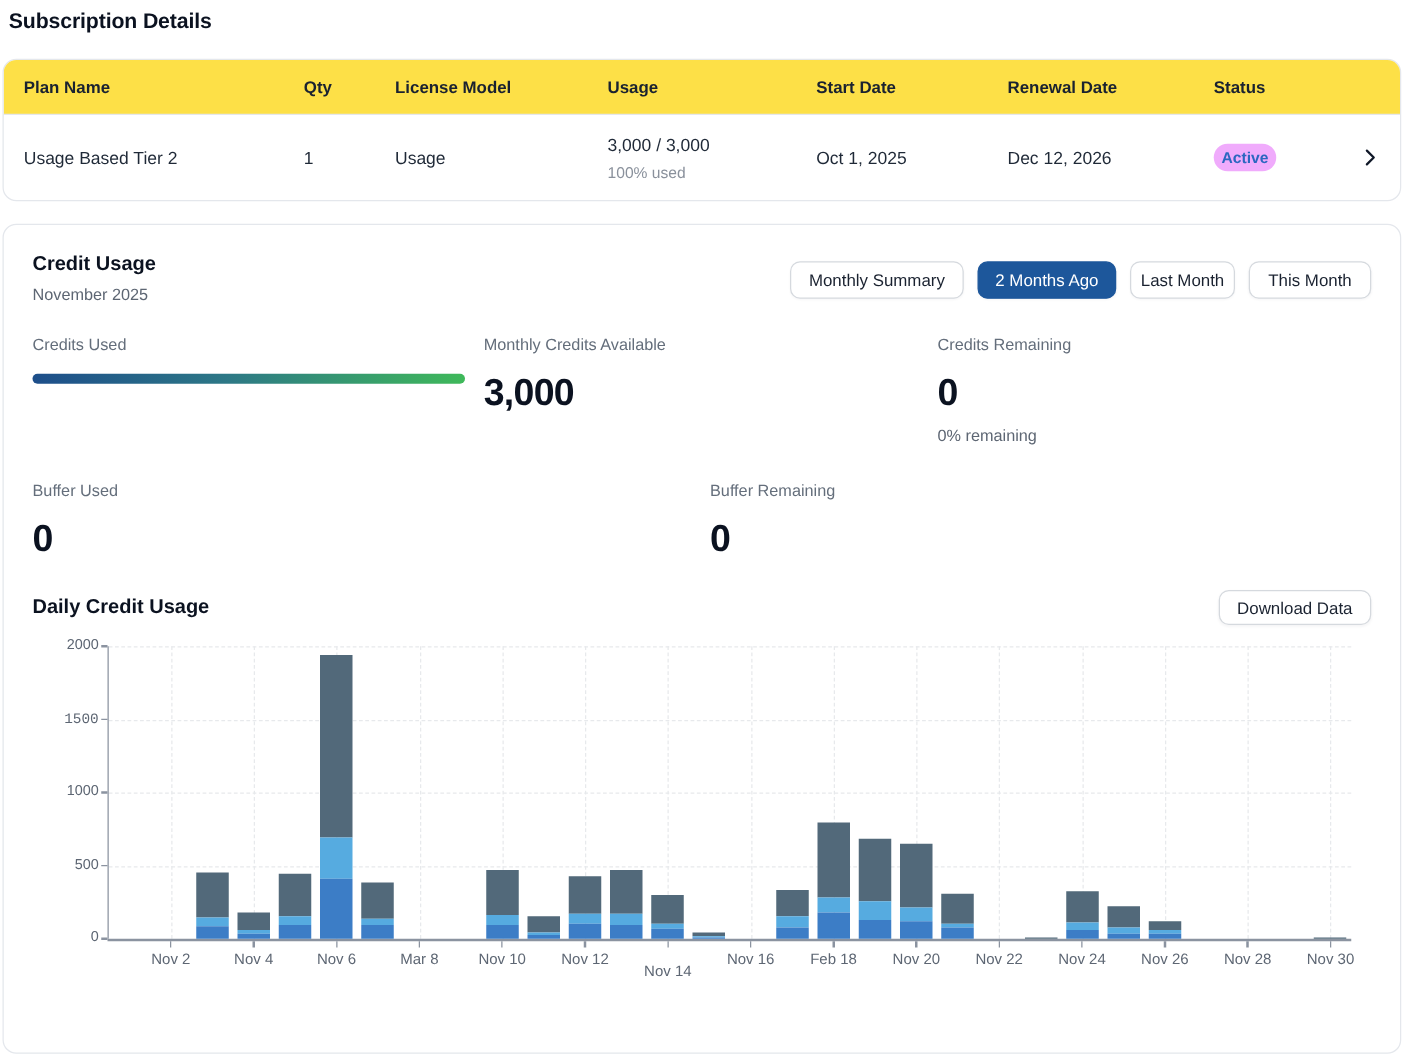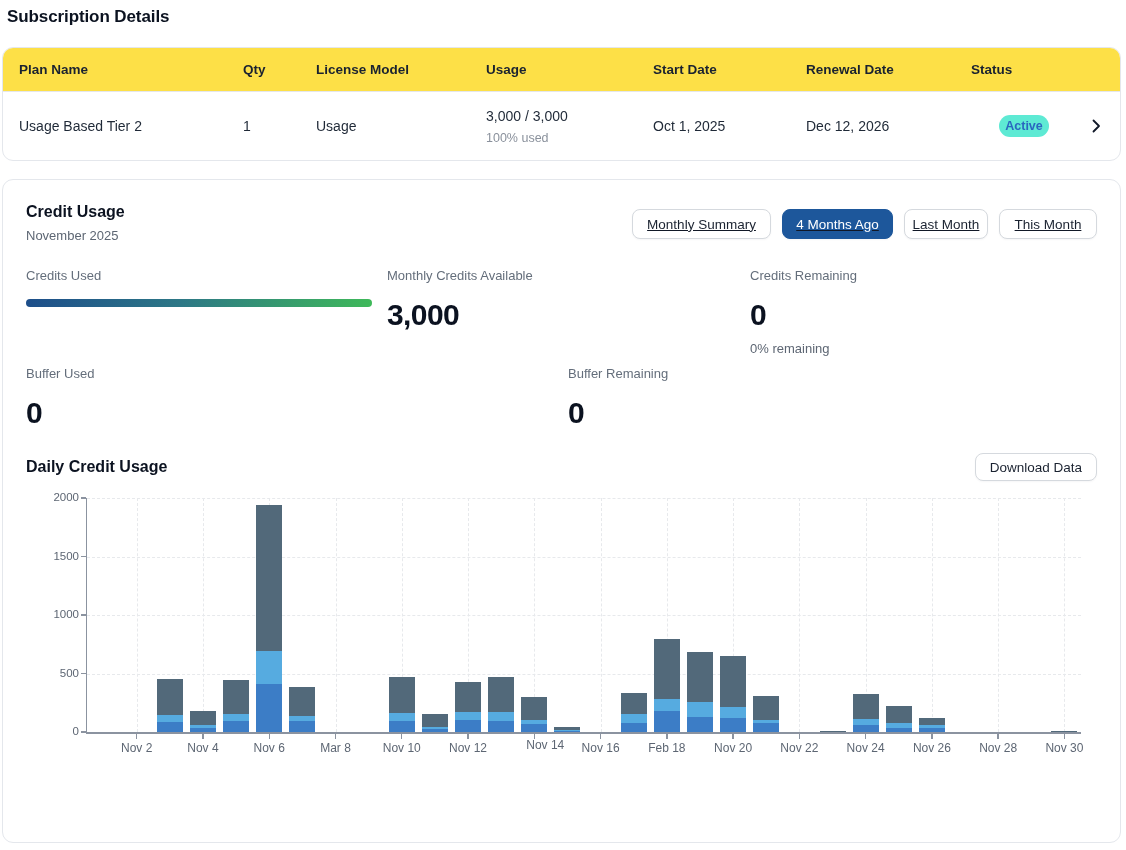--- a/index.html
+++ b/index.html
@@ -25,43 +25,43 @@
     grid-template-columns:224px 73px 170px 167px 153px 165px 115px 20px;
     padding:0 16px; align-items:center;
   }
   .t-head { height:44px; border-bottom:1px solid #e5e7eb; background:#fde047; }
   .t-head .t-cell { font-size:13.5px; font-weight:700; color:#1a2230; }
   .t-body { height:68px; }
   .t-cell { font-size:14px; color:#1f2937; }
   .usage-cell .u1 { font-size:14px; color:#1f2937; }
   .usage-cell .u2 { font-size:12.5px; color:#8a919c; margin-top:7px; }
   .badge {
-    display:inline-block; background:#5eead4; color:#2b67c0;
-    font-size:12.5px; font-weight:600; width:50px; height:22px; line-height:22px; text-align:center; border-radius:999px;margin-left:28px;
+    display:inline-block; background:#f0abfc; color:#2b67c0;
+    font-size:12.5px; font-weight:600; width:50px; height:22px; line-height:22px; text-align:center; border-radius:999px;
   }
   .row-chevron { width:20px; height:20px; display:flex; align-items:center; justify-content:center; cursor:pointer; }
   
   .usage-card { top:179px; height:664px; padding:23px; }
   .cu-header { display:flex; justify-content:space-between; align-items:flex-start; }
   .cu-title { font-size:16px; font-weight:700; color:#0b1220; }
   .cu-period { font-size:13px; color:#5d6673; margin-top:7px; }
-  .btn-group { display:flex; margin-top:6px;text-decoration:underline; }
+  .btn-group { display:flex; margin-top:6px; }
   .fbtn {
     height:30px; border:1px solid #d5d9de; background:#fff; border-radius:8px;
     font-family:inherit; font-size:13.5px; color:#1a2230; padding:0;
     margin-left:11px; cursor:pointer; box-shadow:0 1px 2px rgba(16,24,40,.04);
     display:flex; align-items:center; justify-content:center;
   }
   .fbtn:first-child { margin-left:0; }
   .fbtn.active { background:#1d579b; border-color:#1d579b; color:#fff; font-weight:400; }
   .fbtn.gap { }
   .fbtn.w0 { width:139px; } .fbtn.w1 { width:111px; } .fbtn.w2 { width:84px; } .fbtn.w3 { width:98px; }
   
   .stats { display:grid; grid-template-columns:361px 363px 1fr; margin-top:25px; }
-  .stats2 { display:grid; grid-template-columns:542px 1fr; margin-top:10px; }
+  .stats2 { display:grid; grid-template-columns:542px 1fr; margin-top:29px; }
   .stat-label { font-size:13px; color:#646e7b; }
   .stat-value { font-size:30px; font-weight:700; color:#0b1220; margin-top:15px; letter-spacing:-0.6px; line-height:1.1; }
   .progress {
     width:345.5px; height:7.5px; border-radius:4px; margin-top:16px;
     background:linear-gradient(90deg,#1d4e8a 0%,#2d7886 45%,#3fb95a 100%);
   }
   .stat-note { font-size:13px; color:#5d6673; margin-top:10px; }
   
   .chart-head { display:flex; justify-content:space-between; align-items:center; margin-top:24px; }
   .chart-title { font-size:16px; font-weight:700; color:#0b1220; }
@@ -135,21 +135,21 @@
 </div>
 
 <div class="card usage-card">
   <div class="cu-header">
     <div>
       <div class="cu-title">Credit Usage</div>
       <div class="cu-period">November 2025</div>
     </div>
     <div class="btn-group" id="filter-group">
         <button class="fbtn w0">Monthly Summary</button>
-        <button class="fbtn w1 active">4 Months Ago</button>
+        <button class="fbtn w1 active">2 Months Ago</button>
         <button class="fbtn w2">Last Month</button>
         <button class="fbtn w3 gap">This Month</button>
       </div>
   </div>
 
   <div class="stats">
     <div>
       <div class="stat-label">Credits Used</div>
       <div class="progress"></div>
     </div>
@@ -185,21 +185,21 @@
         <div class="ytick" style="left: -6.5px; top: 233.3px;"></div>
         <div class="ylab" style="left: -48px; top: 227px;">0</div>
         <div class="gl-h" style="top: 175.5px;"></div>
         <div class="ytick" style="left: -6.5px; top: 174.8px;"></div>
         <div class="ylab" style="left: -48px; top: 168.5px;">500</div>
         <div class="gl-h" style="top: 117px;"></div>
         <div class="ytick" style="left: -6.5px; top: 116.3px;"></div>
         <div class="ylab" style="left: -48px; top: 110px;">1000</div>
         <div class="gl-h" style="top: 58.5px;"></div>
         <div class="ytick" style="left: -6.5px; top: 57.8px;"></div>
-        <div class="ylab" style="left: -48px; top: 51.5px;">1500</div>
+        <div class="ylab" style="left: -48px; top: 51.5px; font-family: Liberation Mono, monospace;">1500</div>
         <div class="gl-h" style="top: 0px;"></div>
         <div class="ytick" style="left: -6.5px; top: -0.7px;"></div>
         <div class="ylab" style="left: -48px; top: -7px;">2000</div>
         <div class="gl-v" style="left: 49.7px;"></div>
         <div class="xtick" style="left: 49px; bottom: -6.5px;"></div>
         <div class="xlab" style="left: 19.7px; top: 243px;">Nov 2</div>
         <div class="gl-v" style="left: 115.967px;"></div>
         <div class="xtick" style="left: 115.267px; bottom: -6.5px;"></div>
         <div class="xlab" style="left: 85.9667px; top: 243px;">Nov 4</div>
         <div class="gl-v" style="left: 182.233px;"></div>
@@ -209,21 +209,21 @@
         <div class="xtick" style="left: 247.8px; bottom: -6.5px;"></div>
         <div class="xlab" style="left: 218.5px; top: 243px;">Mar 8</div>
         <div class="gl-v" style="left: 314.767px;"></div>
         <div class="xtick" style="left: 314.067px; bottom: -6.5px;"></div>
         <div class="xlab" style="left: 284.767px; top: 243px;">Nov 10</div>
         <div class="gl-v" style="left: 381.033px;"></div>
         <div class="xtick" style="left: 380.333px; bottom: -6.5px;"></div>
         <div class="xlab" style="left: 351.033px; top: 243px;">Nov 12</div>
         <div class="gl-v" style="left: 447.3px;"></div>
         <div class="xtick" style="left: 446.6px; bottom: -6.5px;"></div>
-        <div class="xlab" style="left: 417.3px; top: 240px; text-align: right;">Nov 14</div>
+        <div class="xlab" style="left: 417.3px; top: 253px;">Nov 14</div>
         <div class="gl-v" style="left: 513.567px;"></div>
         <div class="xtick" style="left: 512.867px; bottom: -6.5px;"></div>
         <div class="xlab" style="left: 483.567px; top: 243px;">Nov 16</div>
         <div class="gl-v" style="left: 579.833px;"></div>
         <div class="xtick" style="left: 579.133px; bottom: -6.5px;"></div>
         <div class="xlab" style="left: 549.833px; top: 243px;">Feb 18</div>
         <div class="gl-v" style="left: 646.1px;"></div>
         <div class="xtick" style="left: 645.4px; bottom: -6.5px;"></div>
         <div class="xlab" style="left: 616.1px; top: 243px;">Nov 20</div>
         <div class="gl-v" style="left: 712.367px;"></div>

